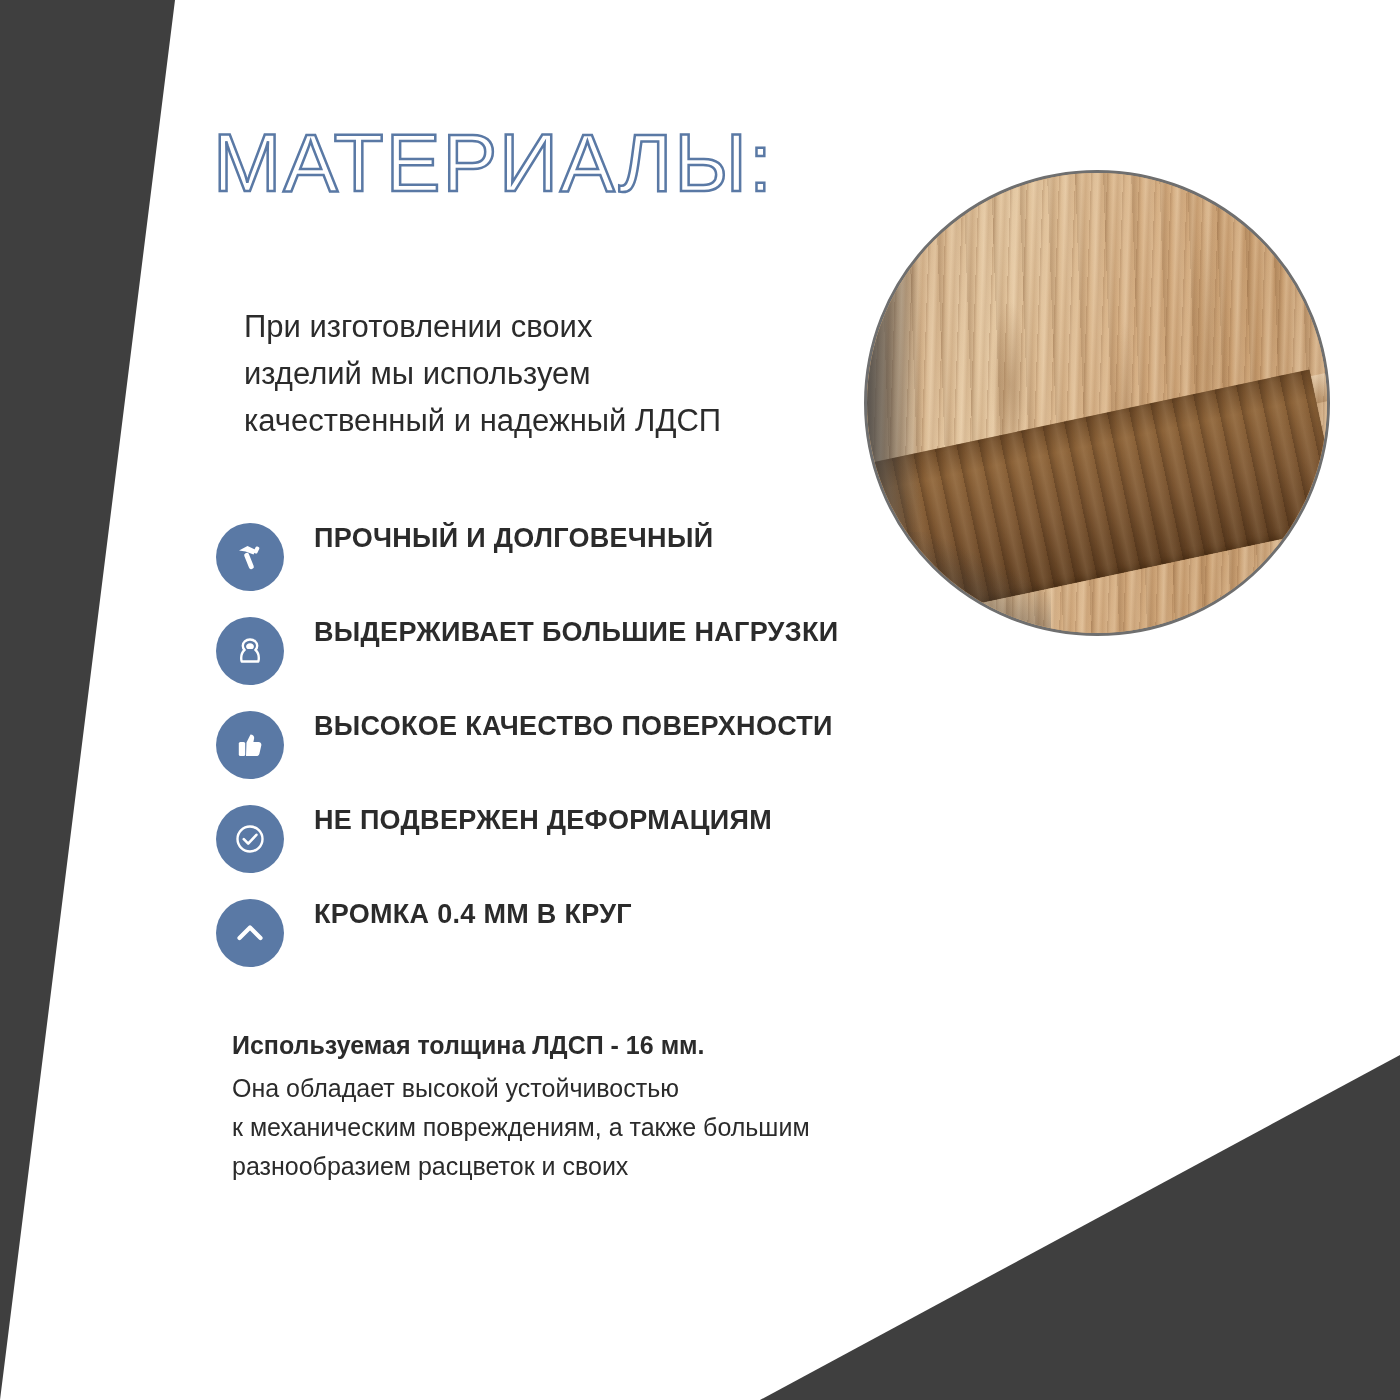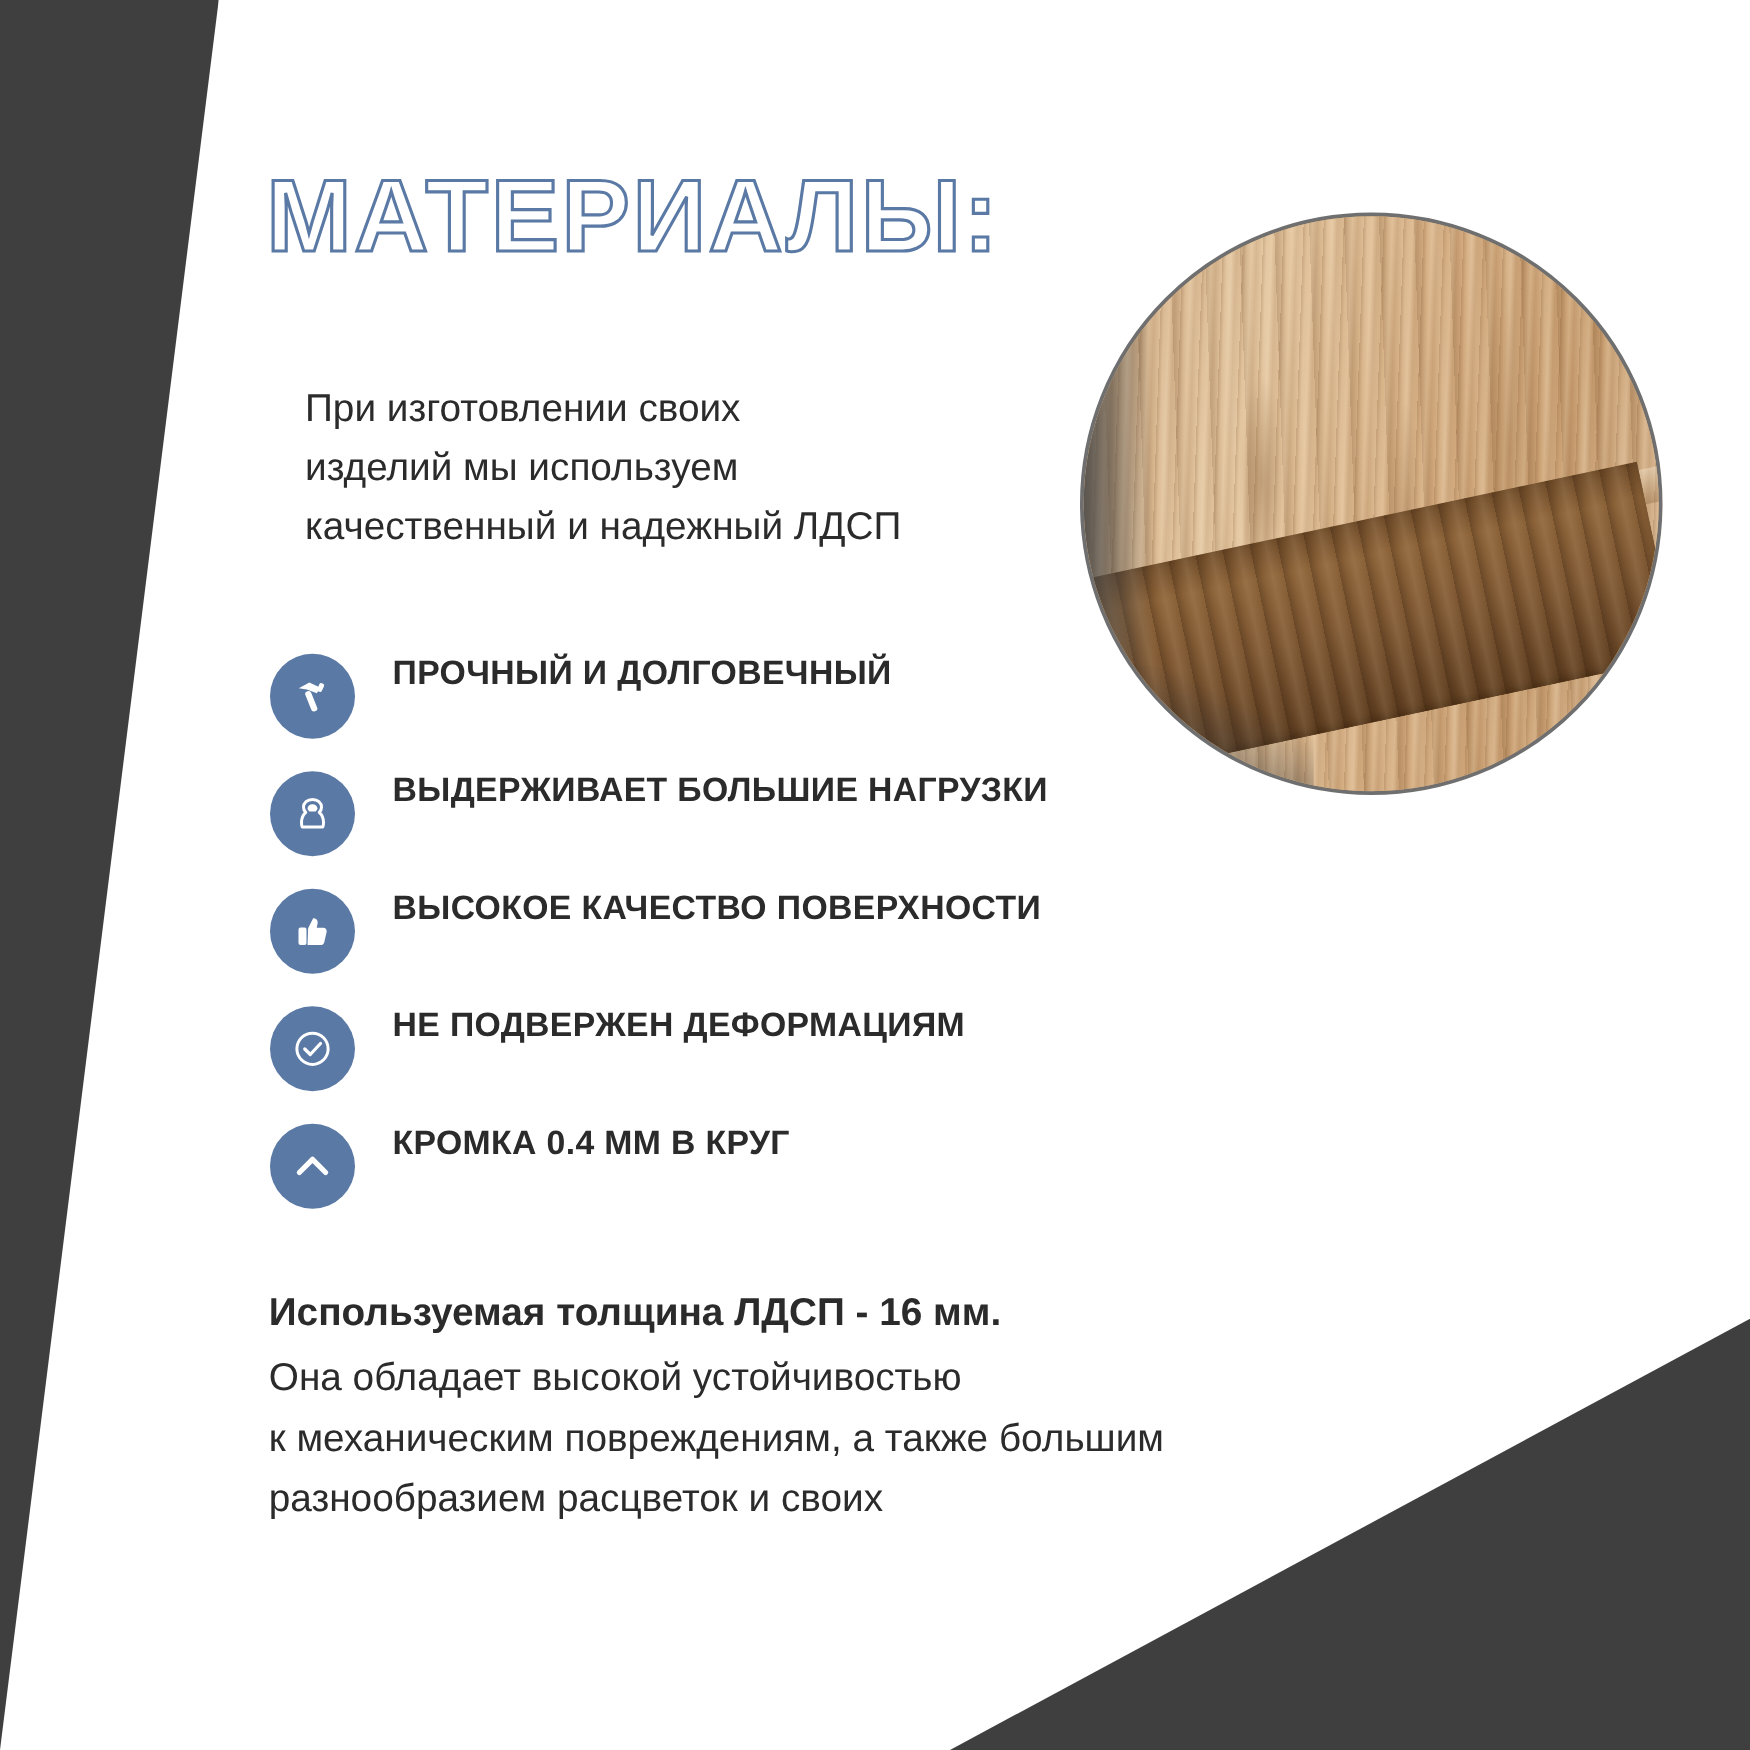--- a/index.html
+++ b/index.html
@@ -42,28 +42,27 @@
     clip-path: polygon(1400px 1055px, 1400px 1400px, 760px 1400px);
     pointer-events: none;
   }
 
   
   .headline {
     position: absolute;
     left: 213px;
     top: 122px;
     font-size: 82px;
-    font-weight: 700;
+    font-weight: 400;
     letter-spacing: 2px;
     line-height: 1;
     color: transparent;
     -webkit-text-stroke: 2.5px #5a79a5;
     text-transform: uppercase;
     white-space: nowrap;
-    margin-top: 11px;
   }
 
   
   .intro {
     position: absolute;
     left: 216px;
     top: 303px;
     width: 660px;
     font-size: 31px;
     line-height: 1.52;
@@ -105,24 +104,24 @@
     font-weight: 700;
     letter-spacing: 0.3px;
     color: #2b2b2b;
     text-transform: uppercase;
     white-space: nowrap;
   }
 
   
   .bottom-text {
     position: absolute;
-    left: 215px;
+    left: 232px;
     top: 1026px;
     width: 980px;
-    font-size: 31px;
+    font-size: 25px;
     line-height: 1.56;
     color: #2b2b2b;
   }
   .bottom-text .lead {
     font-weight: 700;
     display: block;
     margin-bottom: 4px;
   }
 
   

